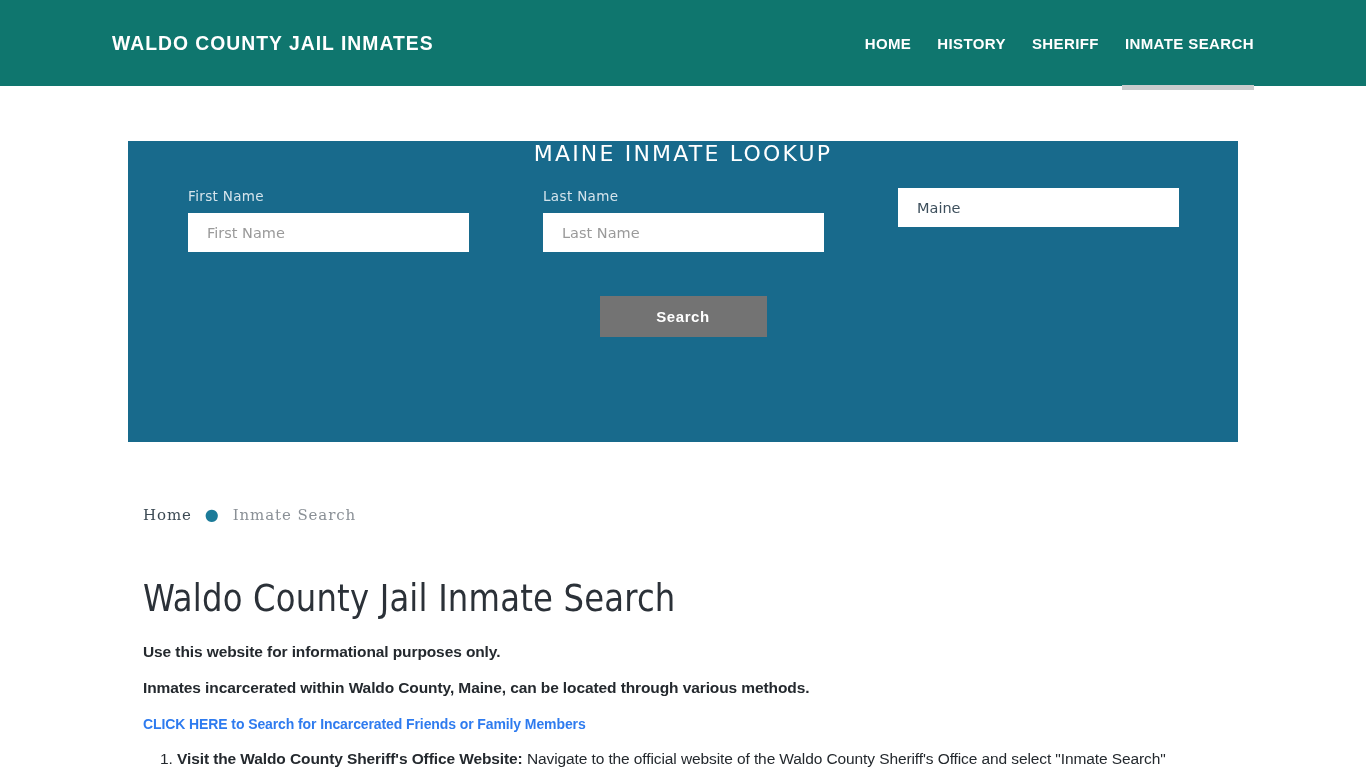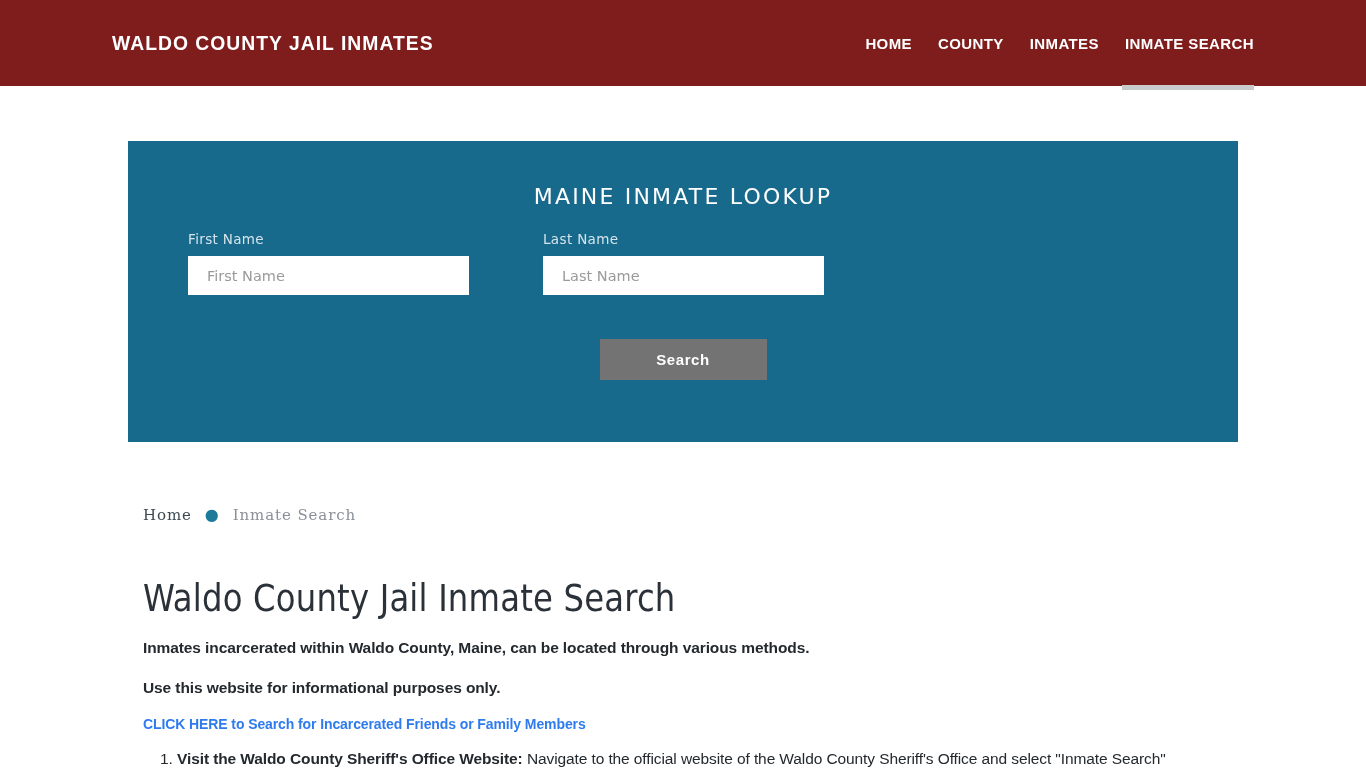--- a/index.html
+++ b/index.html
@@ -11,21 +11,21 @@
     overflow: hidden;
     background: #ffffff;
     font-family: "Liberation Sans", "DejaVu Sans", sans-serif;
   }
 
   
   .site-header {
     position: relative;
     width: 1366px;
     height: 86px;
-    background: #7f1d1d;
+    background: #0f766e;
     display: flex;
     align-items: center;
     justify-content: space-between;
   }
 
   .brand {
     margin-left: 112px;
     color: #ffffff;
     font-size: 21px;
     font-weight: bold;
@@ -73,21 +73,20 @@
     height: 301px;
     background: #186a8c;
   }
 
   .lookup-title {
     text-align: center;
     color: #ffffff;
     font-size: 22px;
     font-weight: normal;
     letter-spacing: 2.2px;
-    padding-top: 43px;
     font-family: "DejaVu Sans", "Liberation Sans", sans-serif;
   }
 
   .fields-row {
     position: relative;
     margin-top: 22px;
     height: 75px;
   }
 
   .field {
@@ -214,22 +213,22 @@
   .steps b { font-weight: bold; }
 </style>
 </head>
 <body>
 
 <header class="site-header">
   <div class="brand">WALDO COUNTY JAIL INMATES</div>
 
   <nav class="main-nav">
     <a class="nav-link">HOME</a>
-    <a class="nav-link">COUNTY</a>
-    <a class="nav-link">INMATES</a>
+    <a class="nav-link">HISTORY</a>
+    <a class="nav-link">SHERIFF</a>
     <a class="nav-link">INMATE SEARCH</a>
   </nav>
 
   <div class="nav-active-underline"></div>
 </header>
 
 <section class="lookup-panel">
 
   <h2 class="lookup-title">MAINE INMATE LOOKUP</h2>
 
@@ -239,42 +238,45 @@
       <label class="field-label">First Name</label>
       <input class="field-input" type="text" placeholder="First Name" style="">
     </div>
 
     <div class="field last">
       <label class="field-label">Last Name</label>
       <input class="field-input" type="text" placeholder="Last Name" style="">
     </div>
 
     <div class="field state">
+      <div class="select-input">
+        <span>Maine</span>
+      </div>
     </div>
 
   </div>
 
   <div class="search-btn-wrap">
     <button class="search-btn">Search</button>
   </div>
 
 </section>
 
 <nav class="breadcrumb">
   <a class="crumb-home">Home</a>
   <span class="crumb-sep">●</span>
   <span class="crumb-current">Inmate Search</span>
 </nav>
 
 <main class="content">
 
   <h1 class="page-title">Waldo County Jail Inmate Search</h1>
 
+  <p class="para">Use this website for informational purposes only.</p>
   <p class="para tight">Inmates incarcerated within Waldo County, Maine, can be located through various methods.</p>
-  <p class="para">Use this website for informational purposes only.</p>
 
   <a class="cta-link">CLICK HERE to Search for Incarcerated Friends or Family Members</a>
 
   <ol class="steps">
     <li>
       <b>Visit the Waldo County Sheriff's Office Website:</b><span> Navigate to the official website of the Waldo County Sheriff's Office and select "Inmate Search"</span>
     </li>
   </ol>
 
 </main>

